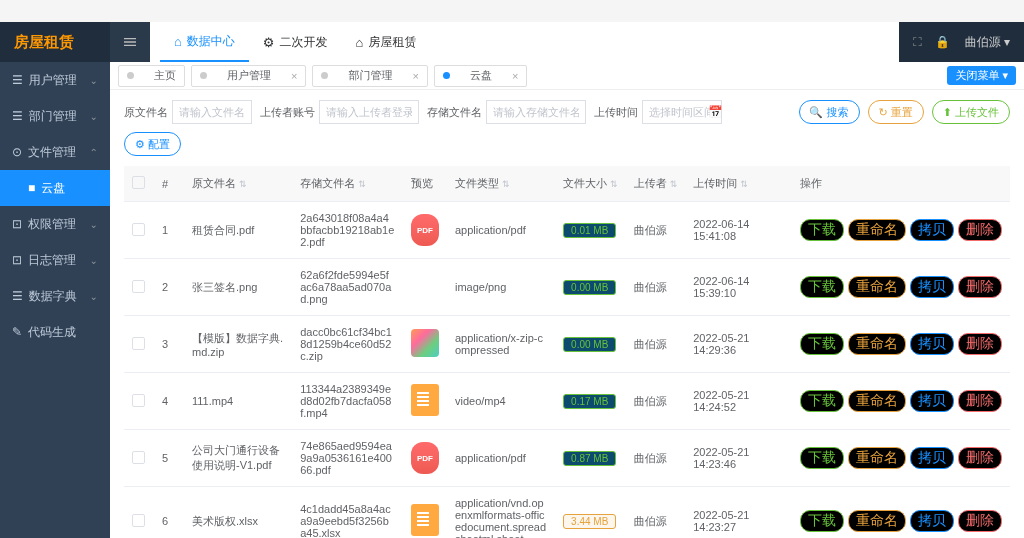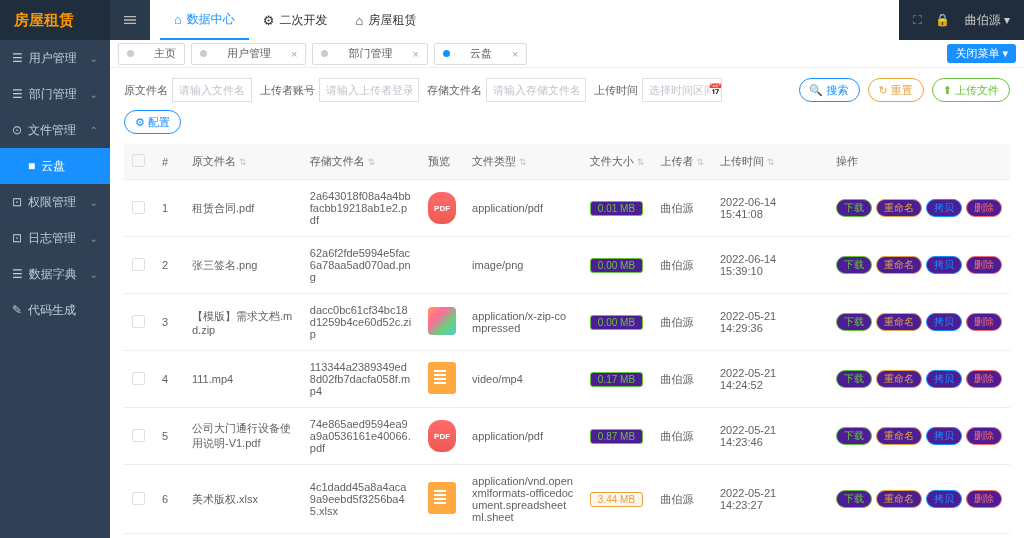--- a/index.html
+++ b/index.html
@@ -1,18 +1,18 @@
 <!DOCTYPE html>
 <html><head>
 <meta charset="utf-8">
 <style>
 * { margin: 0; padding: 0; box-sizing: border-box; }
 body { font-family: "Helvetica Neue", Arial, sans-serif; font-size: 12px; color: #606266; background: #f5f5f5; width: 1024px; height: 538px; overflow: hidden; }
 
-.topbar { height: 40px; background: #1f2d3d; display: flex; align-items: center; }
+.topbar { height: 40px; background: #1f2d3d; display: flex; align-items: center; margin-top: 22px; }
 .logo { width: 110px; color: #ff9800; font-weight: bold; font-size: 15px; padding-left: 14px; }
 .hamburger { width: 40px; height: 40px; background: #2b3a4a; display: flex; align-items: center; justify-content: center; color: #bbb; cursor: pointer; }
 .hamburger svg { width: 16px; height: 16px; }
 .topnav { flex: 1; background: #fff; height: 40px; display: flex; align-items: center; padding-left: 10px; }
 .topnav-item { display: flex; align-items: center; padding: 0 14px; height: 40px; color: #303133; font-size: 12px; cursor: pointer; }
 .topnav-item.active { color: #1890ff; border-bottom: 2px solid #1890ff; }
 .topnav-item .ic { margin-right: 5px; font-size: 13px; }
 .topright { background: #1f2d3d; height: 40px; display: flex; align-items: center; padding: 0 14px; color: #999; gap: 14px; }
 .topright .user { color: #ccc; font-size: 12px; cursor: pointer; }
 
@@ -49,24 +49,24 @@
 th { background: #f8f8f9; text-align: left; padding: 10px 8px; color: #606266; font-weight: 500; border-bottom: 1px solid #ebeef5; white-space: nowrap; }
 th .sort { color: #c0c4cc; font-size: 9px; margin-left: 3px; }
 td { padding: 10px 8px; border-bottom: 1px solid #ebeef5; vertical-align: middle; color: #606266; }
 td.wrap { word-break: break-all; max-width: 120px; }
 .chk { width: 13px; height: 13px; border: 1px solid #dcdfe6; border-radius: 2px; display: inline-block; }
 .file-icon { width: 28px; height: 32px; border-radius: 3px; display: inline-flex; align-items: center; justify-content: center; font-size: 8px; font-weight: bold; color: #fff; }
 .file-pdf { background: linear-gradient(#ff6b6b,#ee5a52); border-radius: 12px; }
 .file-zip { width: 28px; height: 28px; background: linear-gradient(135deg,#ff9a56,#ff6b9d,#6bcf7f,#4ecdc4); border-radius: 4px; }
 .file-doc { background: #ffa940; position: relative; }
 .file-doc::before { content:""; position:absolute; left:6px; top:8px; width:12px; height:2px; background:#fff; box-shadow: 0 4px 0 #fff, 0 8px 0 #fff, 0 12px 0 #fff; }
-.badge { display: inline-block; padding: 1px 7px; border: 1px solid #67c23a; color: #67c23a; border-radius: 3px; font-size: 10px; background: #4c1d95; }
+.badge { display: inline-block; padding: 1px 7px; border: 1px solid #67c23a; color: #67c23a; border-radius: 3px; font-size: 10px; background: #0c4a6e; }
 .badge.warn { border-color: #e6a23c; color: #e6a23c; background: #fdf6ec; }
 .ops { display: flex; gap: 4px; }
-.op-btn { padding: 1px 7px; border: 1px solid; border-radius: 10px; font-size: 10px; cursor: pointer; background: #4c1d95; white-space: nowrap; }
+.op-btn { padding: 1px 7px; border: 1px solid; border-radius: 10px; font-size: 14px; cursor: pointer; background: #000000; white-space: nowrap; }
 .op-green { border-color:#67c23a; color:#67c23a; }
 .op-orange { border-color:#e6a23c; color:#e6a23c; }
 .op-blue { border-color:#1890ff; color:#1890ff; }
 .op-red { border-color:#f56c6c; color:#f56c6c;text-align:center; }
 </style>
 </head>
 <body>
 
 <div class="topbar">
   <div class="logo">房屋租赁</div>
@@ -251,21 +251,21 @@
       <span class="op-btn op-green">下载</span>
       <span class="op-btn op-orange">重命名</span>
       <span class="op-btn op-blue">拷贝</span>
       <span class="op-btn op-red">删除</span>
     </div>
               </td>
             </tr>
             <tr>
     <td><span class="chk"></span></td>
     <td>3</td>
-    <td class="wrap">【模版】需求文档.md.zip</td>
+    <td class="wrap">【模版】数据字典.md.zip</td>
     <td class="wrap">dacc0bc61cf34bc18d1259b4ce60d52c.zip</td>
     <td><span class="file-icon file-zip"></span></td>
     <td class="wrap">application/x-zip-compressed</td>
     <td><span class="badge ">0.00 MB</span></td>
     <td>曲伯源</td>
     <td>2022-05-21 14:29:36</td>
     <td>
                 <div class="ops">
       <span class="op-btn op-green">下载</span>
       <span class="op-btn op-orange">重命名</span>

